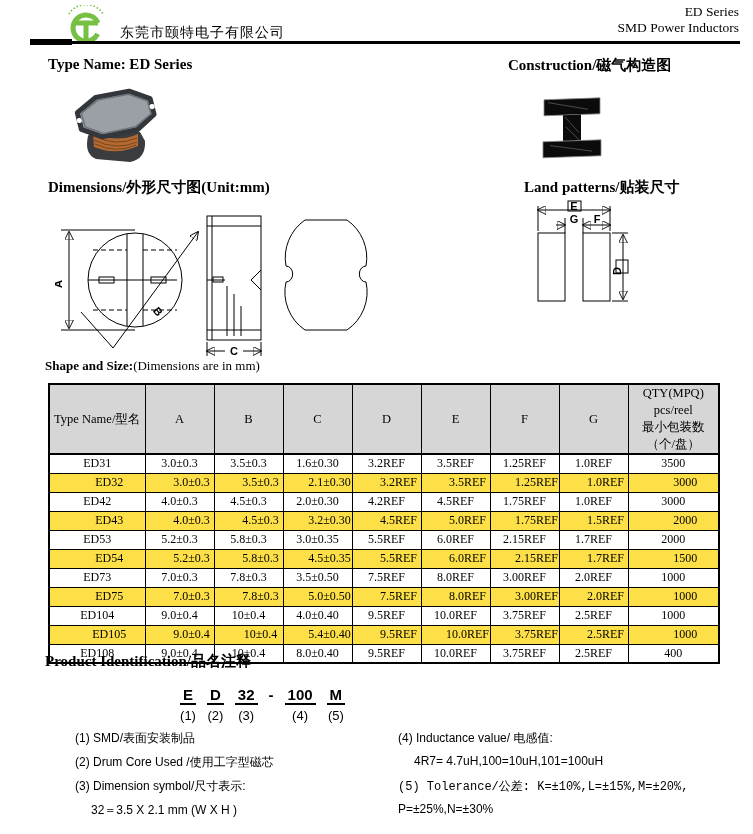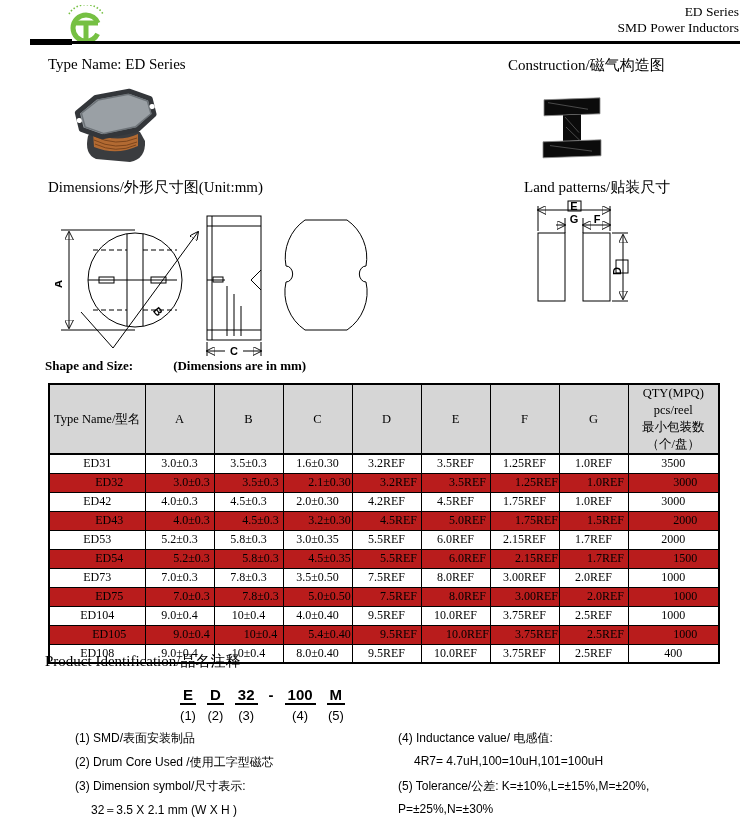--- a/index.html
+++ b/index.html
@@ -11,41 +11,41 @@
   }
   .abs { position:absolute; }
 
   
   .company-name { left:120px; top:24px; font-size:14px; letter-spacing:1px; }
   .hdr-right { right:14px; top:4px; text-align:right; font-size:13.5px; line-height:16px; }
   .rule-main { left:30px; top:41px; width:710px; height:3px; background:#000; }
   .rule-thick { left:30px; top:39px; width:42px; height:6px; background:#000; }
 
   
-  .h1 { font-weight:normal; font-size:15px; }
+  .h1 { font-weight:bold; font-size:15px; }
   .h-type { left:48px; top:56px; }
   .h-construction { left:508px; top:56px;text-align:right; }
   .h-dimensions { left:48px; top:178px; }
   .h-land { left:513px; top:178px;margin-left:11px; }
   .h-shape { left:45px; top:358px; font-size:13px; }
-  .h-shape .normal { font-weight:bold;margin-left:40px; }
+  .h-shape .normal { font-weight:normal; }
   .h-product { left:45px; top:652px; }
 
   
   .size-table {
     position:absolute; left:48px; top:383px; width:670px;
     border-collapse:collapse; table-layout:fixed;
     font-size:12px; text-align:center;
   }
   .size-table th, .size-table td {
     border:1px solid #000; padding:0; font-weight:normal; height:19px;
   }
   .size-table thead th { background:#d6d6d6; height:42px; font-size:12.5px; border-bottom:2px solid #000; }
   .size-table { border:2px solid #000; }
-  .size-table tr.alt td { background:#b91c1c;padding-left:24px; }
+  .size-table tr.alt td { background:#fde047;padding-left:24px; }
   .qty-line { display:block; line-height:17px; }
 
   
   .pn { left:180px; top:687px; display:flex; align-items:flex-start; gap:11px;
         font-family:"Liberation Sans", sans-serif; }
   .pn-col { display:flex; flex-direction:column; align-items:center; gap:3px; }
   .pn-seg { font-weight:bold; font-size:15px; border-bottom:2px solid #000; padding:0 3px; line-height:16px; }
   .pn-dash { font-weight:bold; font-size:15px; line-height:16px; }
   .pn-pos { font-size:13px; }
 
@@ -64,20 +64,21 @@
 <body>
 
 <div class="page">
 
   <svg class="abs" style="left:56px; top:5px;" width="54" height="40" viewBox="0 0 54 40">
     <path d="M13,9 A19,17 0 0 1 47,9" stroke="#76c043" stroke-width="1.6" fill="none" stroke-dasharray="1.5 2"></path>
     <circle cx="30" cy="23" r="13" stroke="#76c043" stroke-width="5" fill="none" stroke-dasharray="70 12" stroke-dashoffset="76"></circle>
     <line x1="18" y1="18" x2="42" y2="18" stroke="#76c043" stroke-width="5"></line>
     <line x1="30" y1="18" x2="30" y2="35" stroke="#76c043" stroke-width="5"></line>
   </svg>
+  <div class="abs company-name">东莞市颐特电子有限公司</div>
   <div class="abs hdr-right">
     <div>ED Series</div>
     <div>SMD Power Inductors</div>
   </div>
   <div class="abs rule-main"></div>
   <div class="abs rule-thick"></div>
 
   <div class="abs h1 h-type">Type Name: ED Series</div>
 
   <svg class="abs" style="left:70px; top:86px;" width="92" height="84" viewBox="0 0 92 84">
@@ -372,16 +373,16 @@
     </div>
   </div>
 
   <div class="note nL" style="top:730px;">(1) SMD/表面安装制品</div>
   <div class="note nL" style="top:754px;">(2) Drum Core Used /使用工字型磁芯</div>
   <div class="note nL" style="top:778px;">(3) Dimension symbol/尺寸表示:</div>
   <div class="note nL indent" style="top:802px;">32＝3.5 X 2.1 mm (W X H )</div>
 
   <div class="note nR" style="top:730px;">(4) Inductance value/ 电感值:</div>
   <div class="note nR indent" style="top:754px;">4R7= 4.7uH,100=10uH,101=100uH</div>
-  <div class="note nR" style="top:778px;">(5) Tolerance/公差: K=±10%,L=±15%,M=±20%,</div>
+  <div class="note nR" style="top:778px;font-family:Liberation Mono, monospace;">(5) Tolerance/公差: K=±10%,L=±15%,M=±20%,</div>
   <div class="note nR" style="top:802px;">P=±25%,N=±30%</div>
 
 </div>
 
 </body></html>

